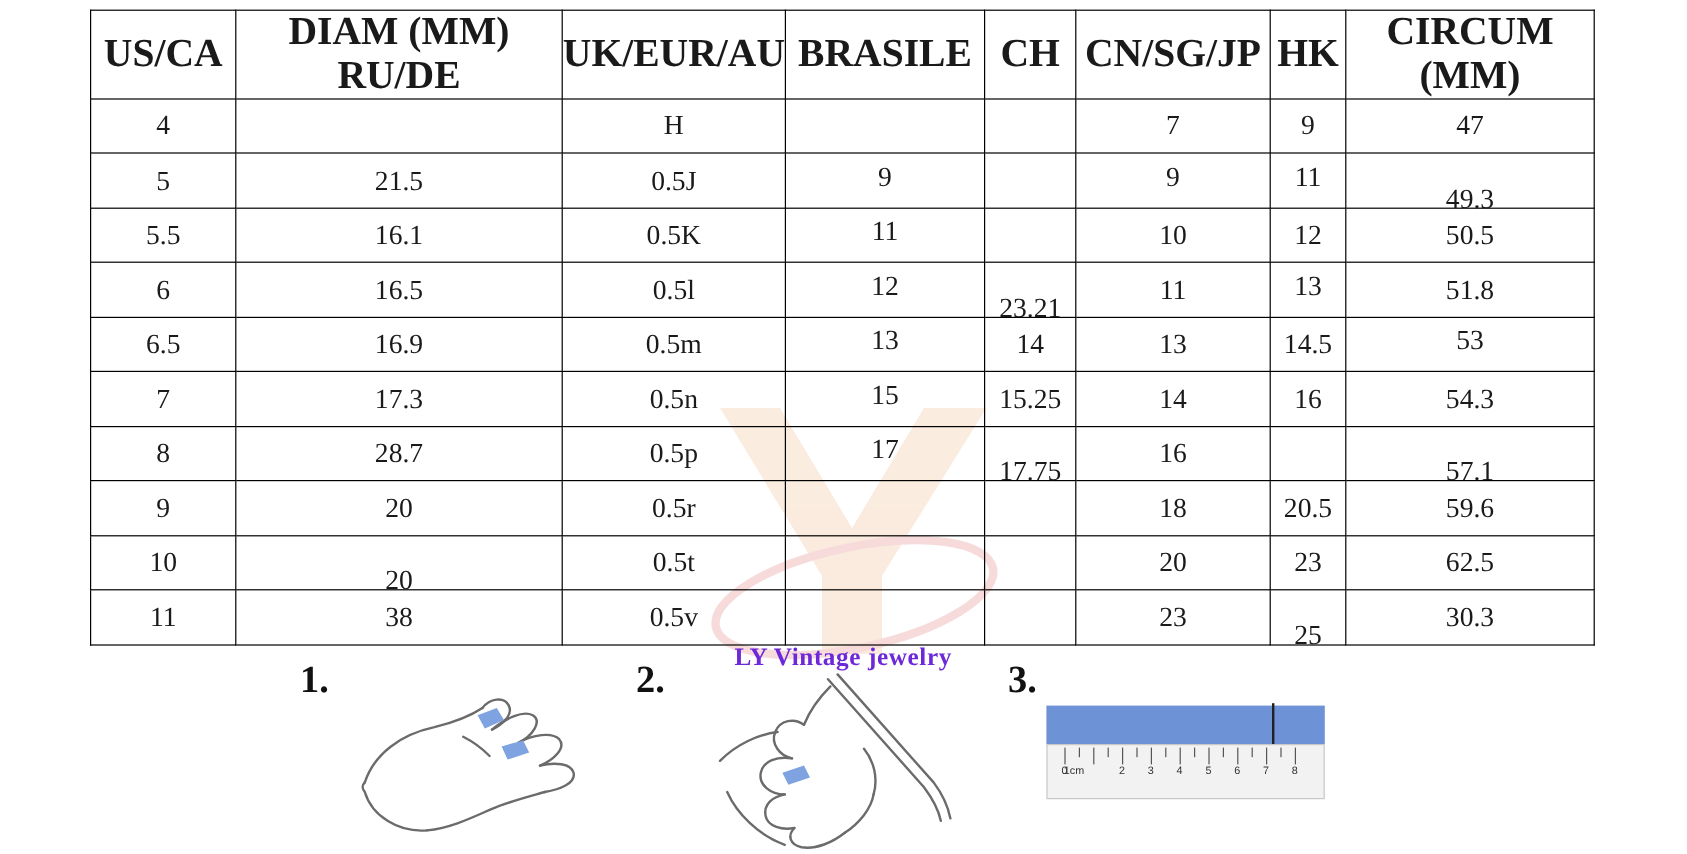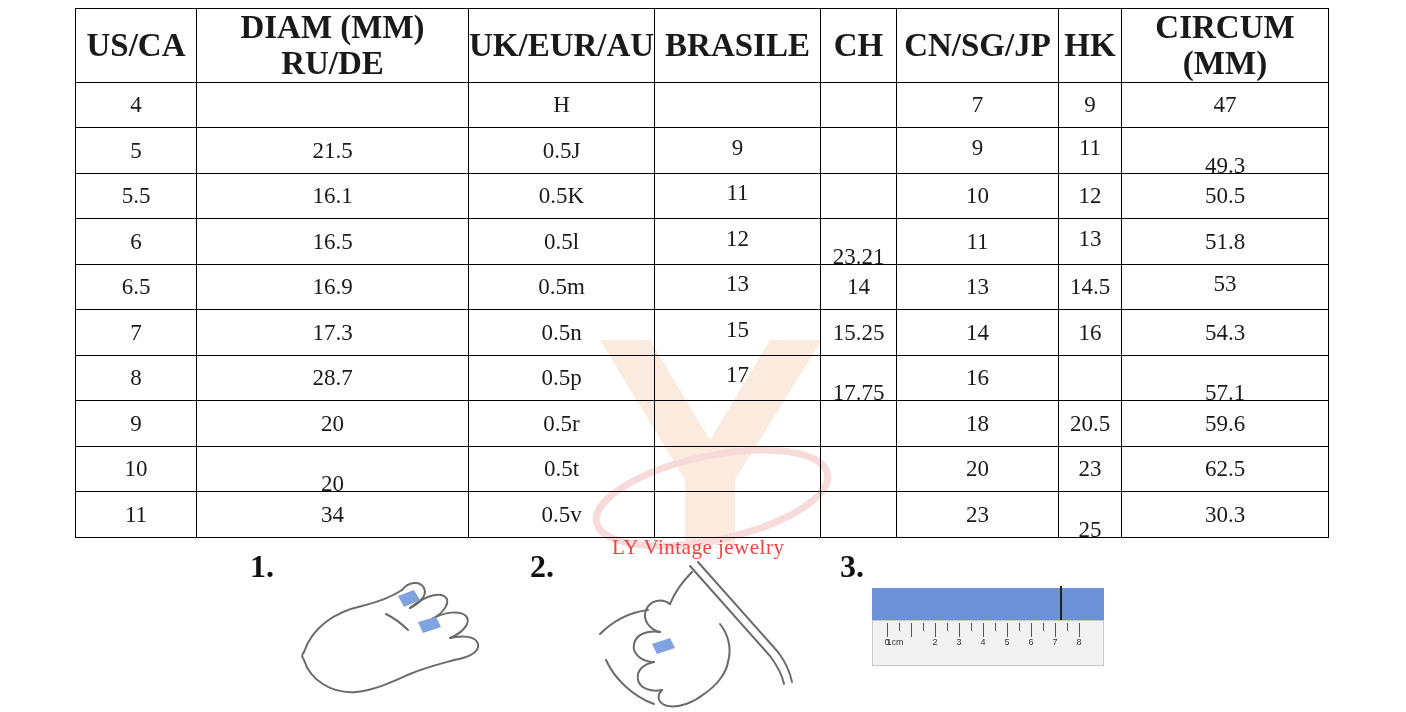--- a/index.html
+++ b/index.html
@@ -25,24 +25,25 @@
     height: 250px;
     pointer-events: none;
     z-index: 0;
   }
   .wm-text {
     position: absolute;
     left: 612px;
     top: 535px;
     font-family: "Liberation Serif", serif;
     font-size: 21px;
-    color: #ef4444;
+    color: #6d28d9;
     letter-spacing: 0.5px;
     z-index: 1;
     pointer-events: none;
+    font-weight: bold;
   }
 
   
   .table-wrap {
     position: absolute;
     left: 75px;
     top: 8px;
     width: 1253px;
     z-index: 2;
   }
@@ -282,21 +283,21 @@
         <td class="down">20</td>
         <td>0.5t</td>
         <td></td>
         <td></td>
         <td>20</td>
         <td>23</td>
         <td>62.5</td>
       </tr>
       <tr>
         <td>11</td>
-        <td>34</td>
+        <td>38</td>
         <td>0.5v</td>
         <td></td>
         <td></td>
         <td>23</td>
         <td class="down">25</td>
         <td>30.3</td>
       </tr>
     </tbody>
   </table>
 </div>

